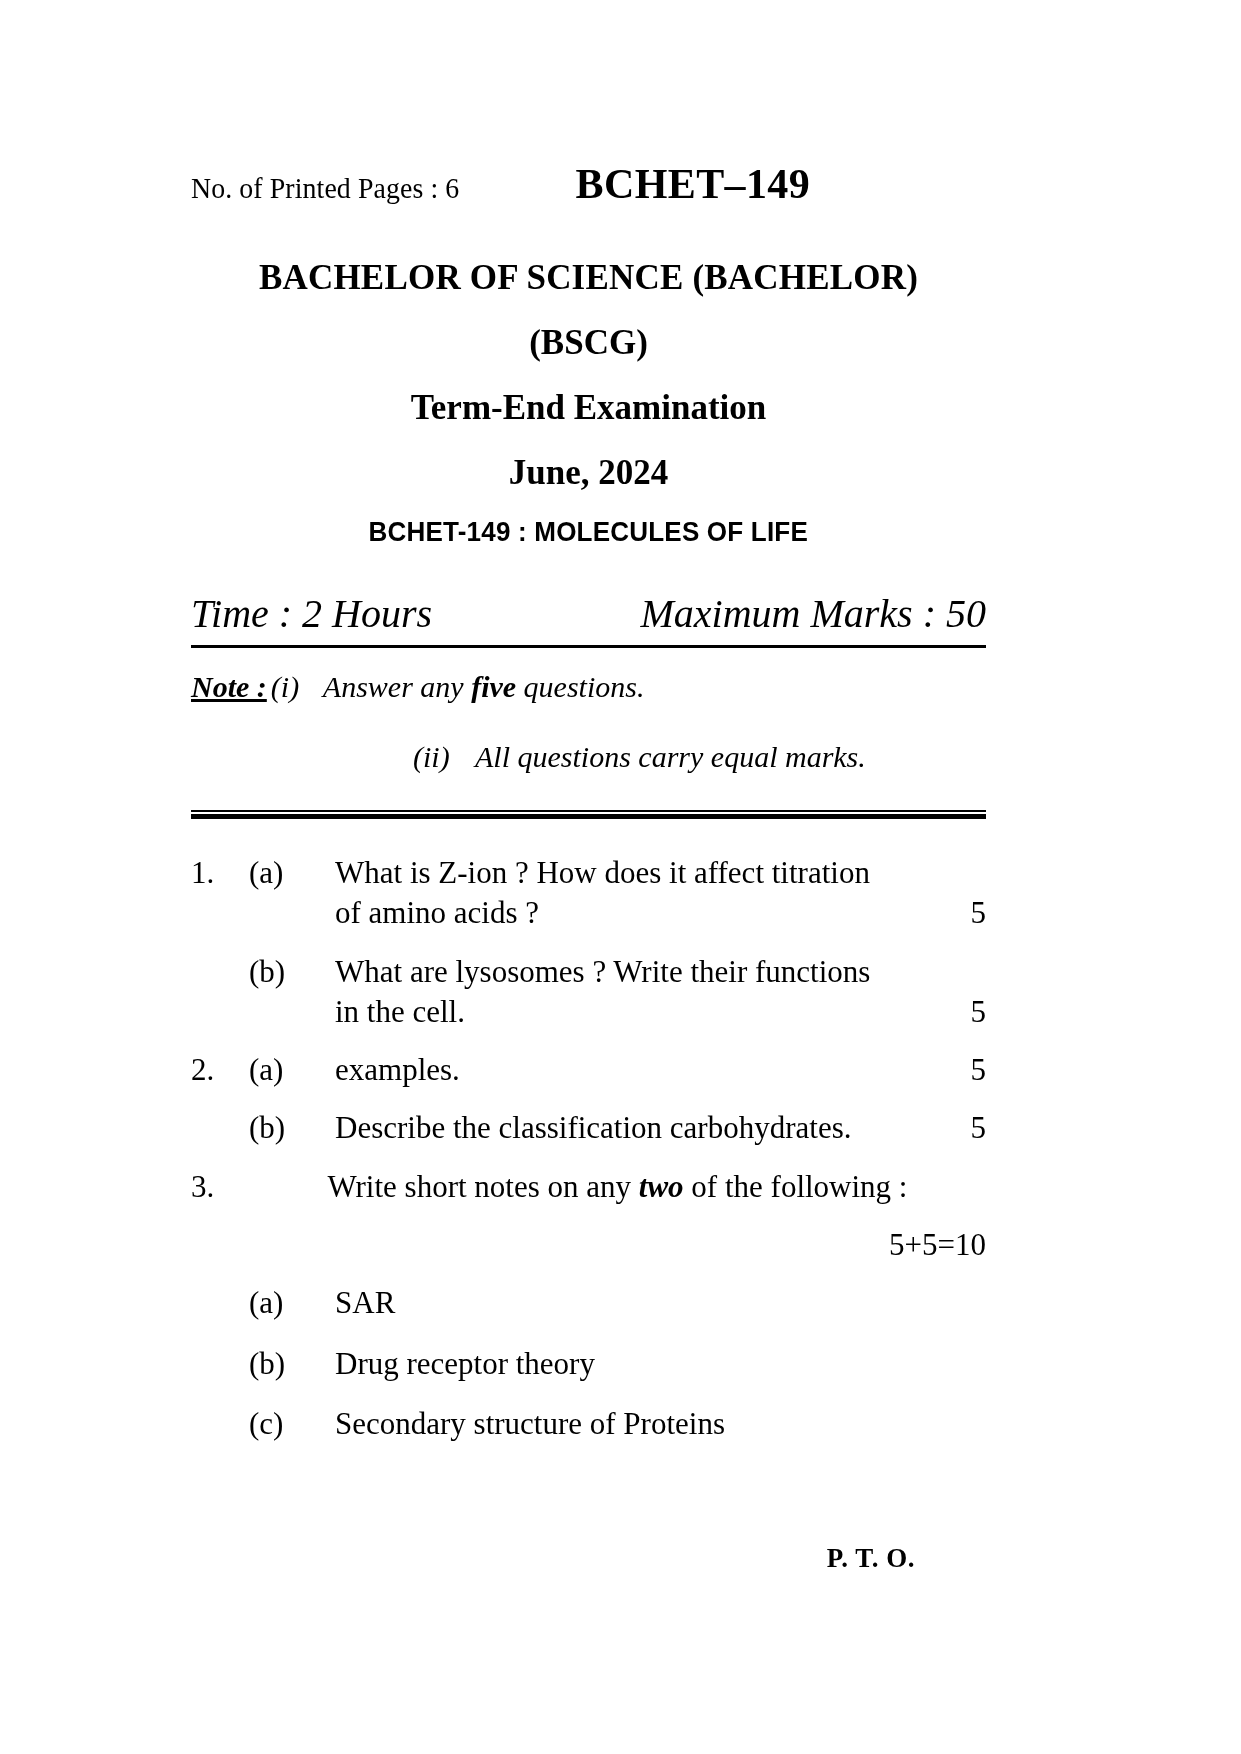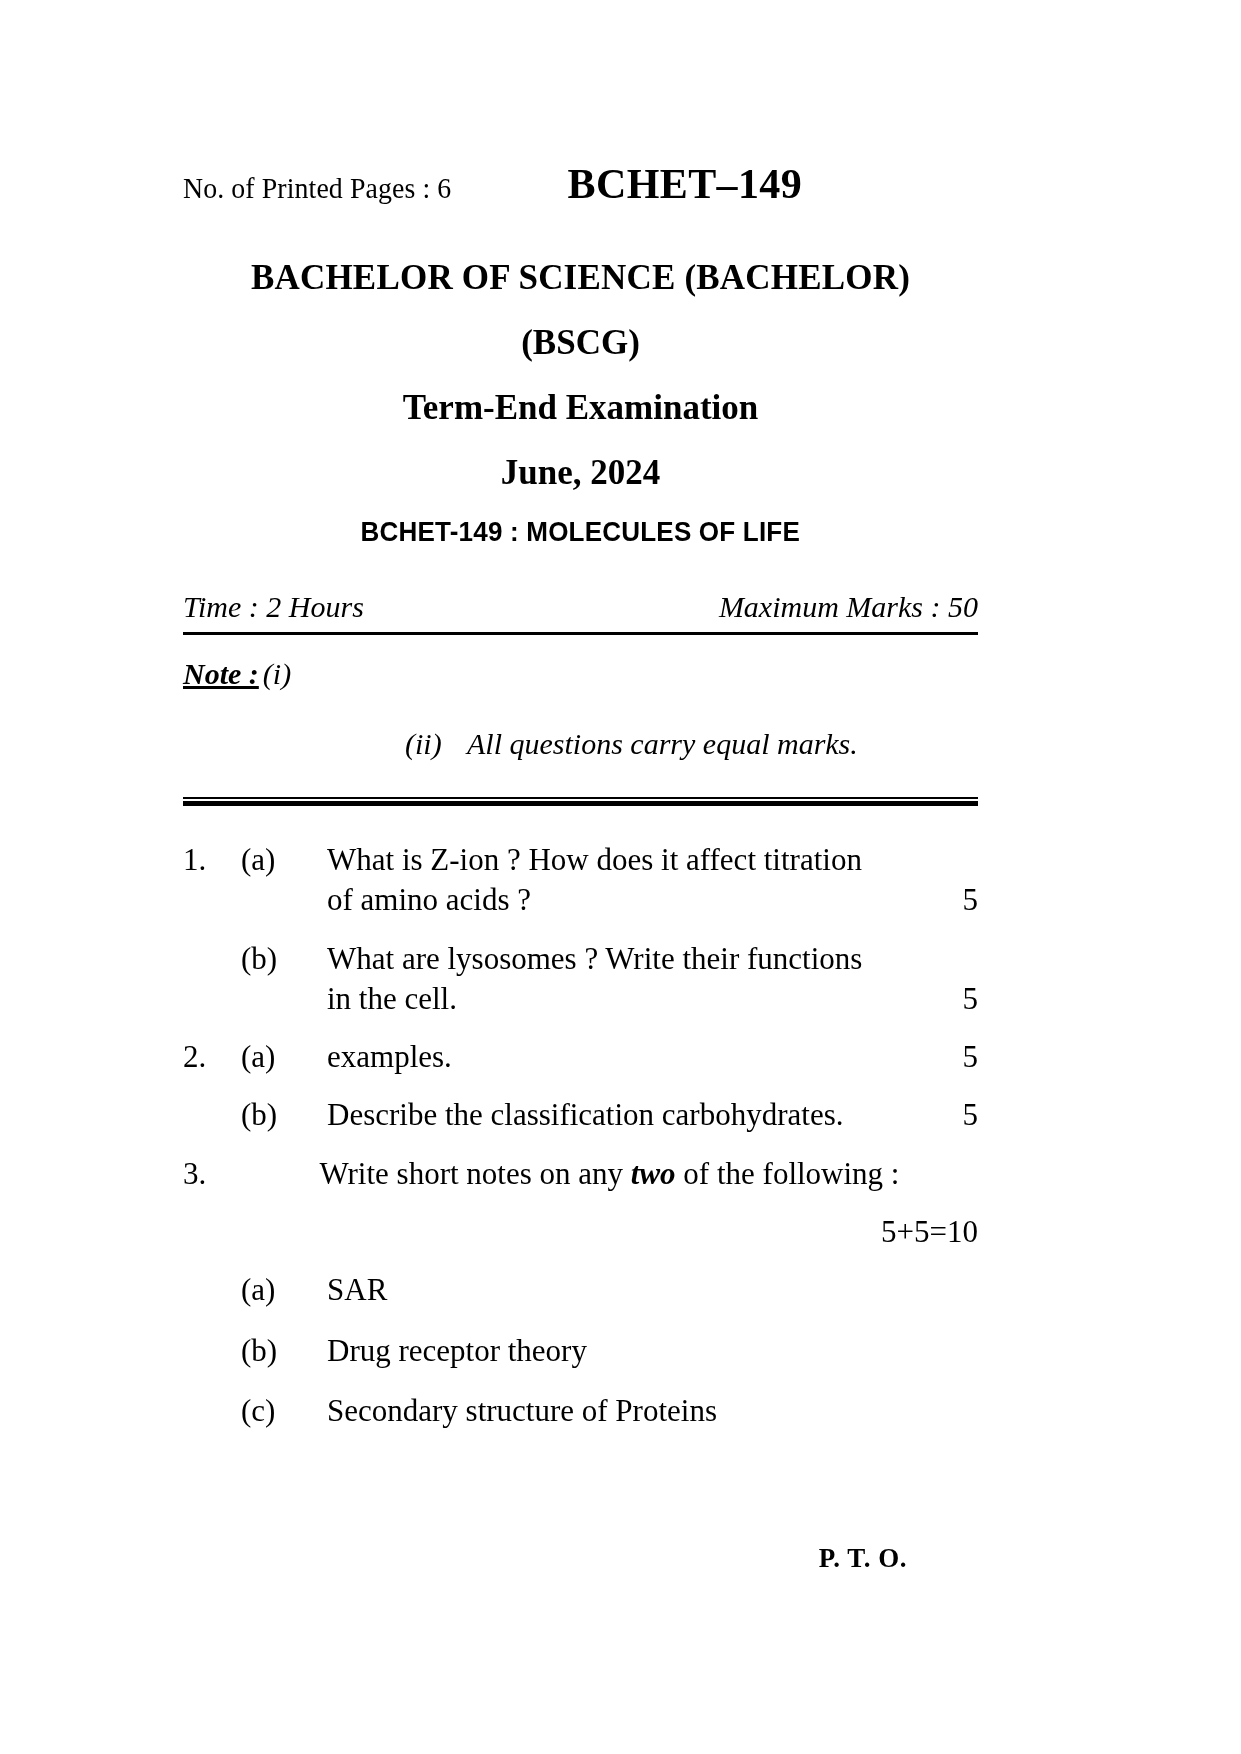--- a/index.html
+++ b/index.html
@@ -11,21 +11,21 @@
     width: 1241px;
     height: 1754px;
     font-family: "Liberation Serif", "DejaVu Serif", serif;
     color: #000000;
     position: relative;
     overflow: hidden;
   }
 
   .page {
     position: absolute;
-    left: 8px; top: 0;
+    left: 16px; top: 0;
     width: 1074px;
     height: 1754px;
     box-sizing: border-box;
     padding: 160px 104px 0 175px;
   }
 
   
   .header-row {
     display: flex;
     align-items: baseline;
@@ -82,21 +82,21 @@
     display: inline-block;
     margin-bottom: 0;
   }
 
   
   .time-marks {
     display: flex;
     justify-content: space-between;
     align-items: flex-end;
     font-style: italic;
-    font-size: 30px;
+    font-size: 40px;
     margin-top: 42px;
     padding-bottom: 8px;
   }
   .time-marks .tm-left { white-space: nowrap; }
   .time-marks .tm-right { white-space: nowrap; }
 
   .rule-single {
     border: 0;
     border-top: 3px solid #000;
     margin: 0 0 0 0;
@@ -239,20 +239,21 @@
   <div class="time-marks">
     <div class="tm-left">Time : 2 Hours</div>
     <div class="tm-right">Maximum Marks : 50</div>
   </div>
   <hr class="rule-single">
 
   <div class="note-block">
     <div class="note-line">
       <span class="note-label">Note :</span>
       <span class="note-num">(i)</span>
+      <span class="note-text"><span>Answer any </span><b>five</b><span> questions.</span></span>
     </div>
     <div class="note-line">
       <span class="note-num indent2">(ii)</span>
       <span class="note-text">All questions carry equal marks.</span>
     </div>
   </div>
 
   <div class="rule-double">
     <div class="d1"></div>
     <div class="d2"></div>

